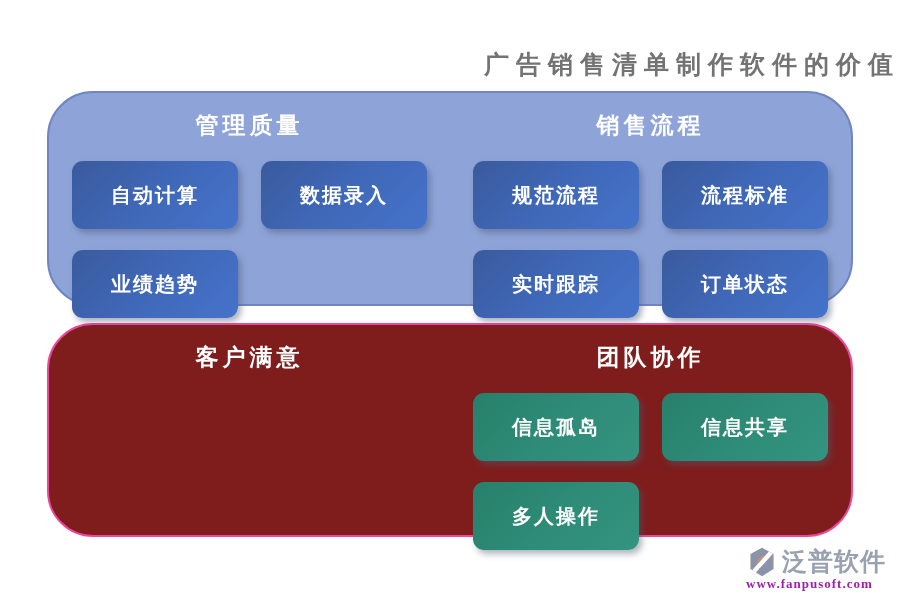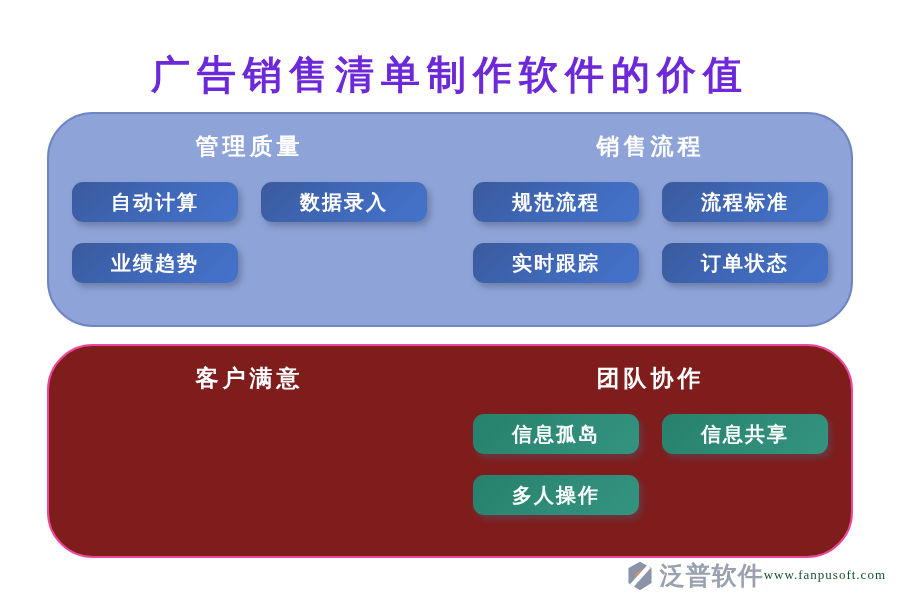--- a/index.html
+++ b/index.html
@@ -11,25 +11,25 @@
   .stage {
     position: relative;
     width: 900px;
     height: 600px;
     background: #ffffff;
     overflow: hidden;
   }
   .page-title {
     margin: 0;
     padding-top: 48px;
-    text-align: center;
-    font-size: 39px;
+    text-align: right;
+    font-size: 25px;
     font-weight: bold;
     letter-spacing: 7px;
-    color: #6d28d9;
+    color: #737373;
   }
   .panel {
     width: 806px;
     margin: 17px auto;
     border-radius: 46px;
     box-sizing: border-box;
     padding-top: 12px;
     display: flex;
   }
   .panel-top {
@@ -61,21 +61,21 @@
   }
   .btn-grid {
     margin-top: 14px;
     display: grid;
     grid-template-columns: repeat(2, 166px);
     column-gap: 23px;
     row-gap: 21px;
   }
   .fbtn {
     width: 166px;
-    height: 40px;
+    height: 68px;
     border: none;
     border-radius: 11px;
     font-family: Liberation Serif, serif;
     font-size: 20px;
     font-weight: bold;
     letter-spacing: 2px;
     color: #ffffff;
     cursor: pointer;
     box-shadow: 3px 4px 6px rgba(70, 80, 110, 0.45);
   }
@@ -84,39 +84,38 @@
   }
   .fbtn.green {
     background: linear-gradient(135deg, #27806b 0%, #2e8c78 55%, #349480 100%);
     box-shadow: 3px 4px 6px rgba(80, 90, 110, 0.45);
   }
   .footer-logo {
     position: absolute;
     right: 14px;
     bottom: 8px;
     display: flex;
-    flex-direction: row;
-    align-items: center;
+    flex-direction: column;
   }
   .brand-row {
     display: flex;
     align-items: center;
     gap: 4px;
   }
   .brand-name {
     font-size: 25px;
     font-weight: bold;
     color: #99a1b0;
     letter-spacing: 1px;
   }
   .brand-site {
     margin-top: -2px;
     font-size: 13px;
-    font-weight: normal;
-    color: #14532d;
+    font-weight: bold;
+    color: #a21caf;
     letter-spacing: 1px;
   }
 </style>
 </head>
 <body>
 
 <div class="stage">
 
   <h1 class="page-title">广告销售清单制作软件的价值</h1>
 

